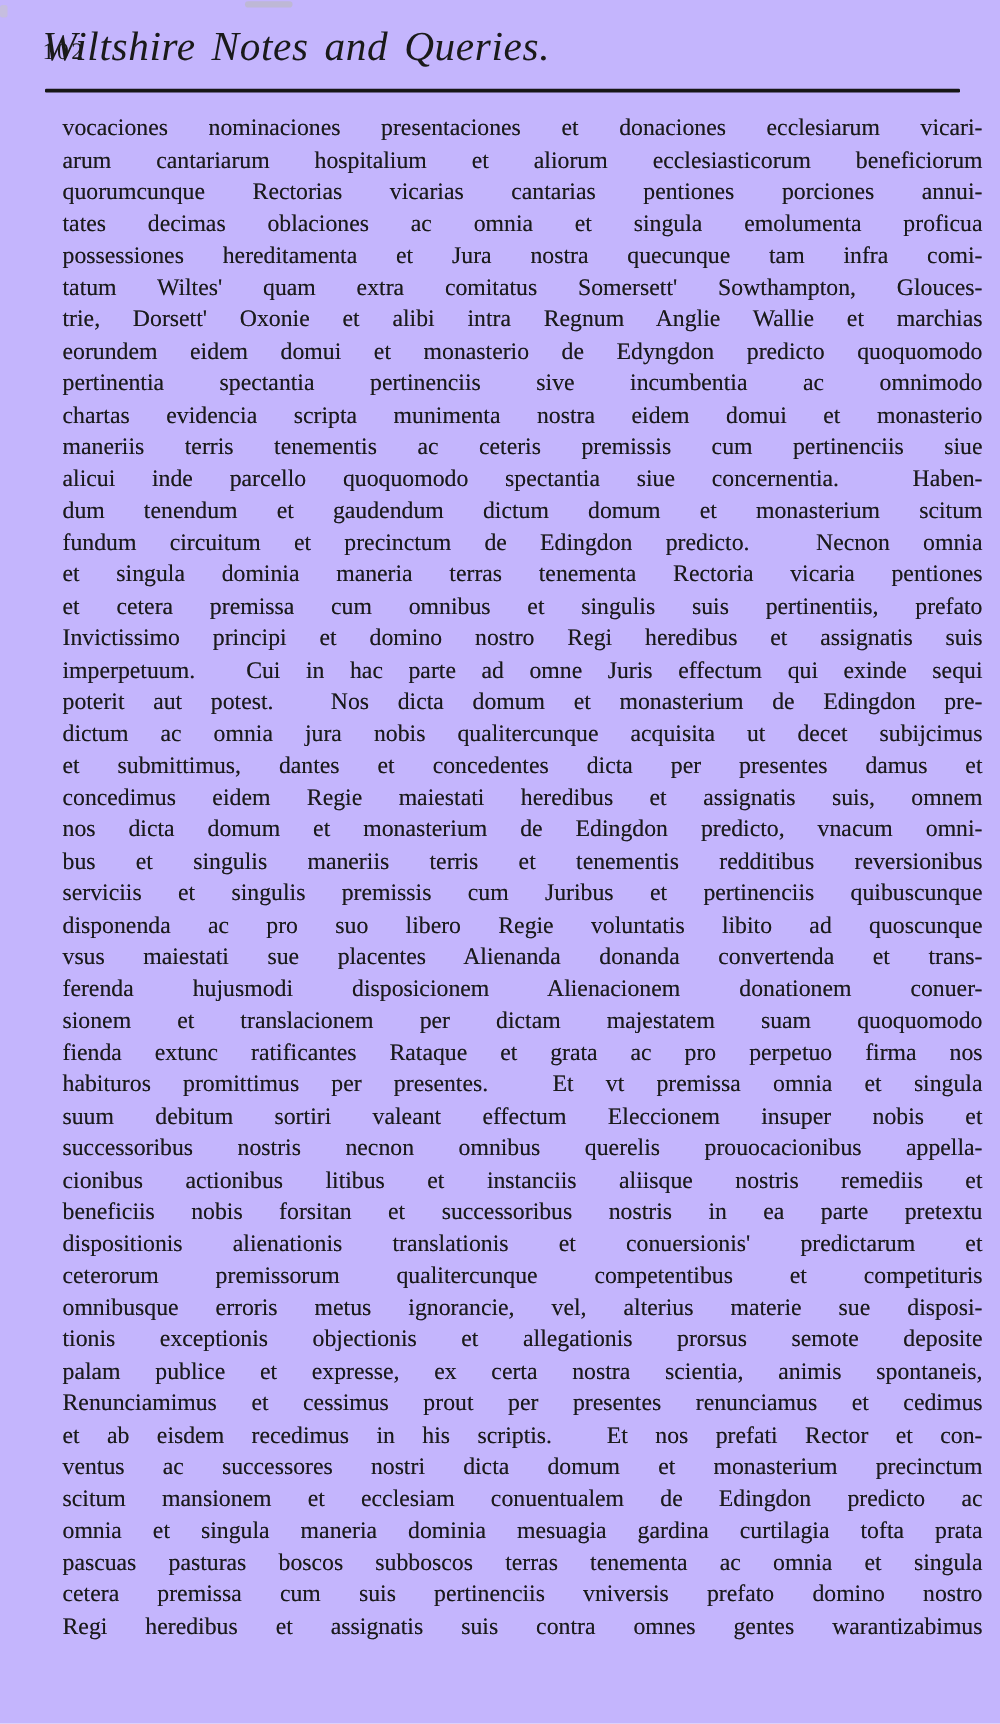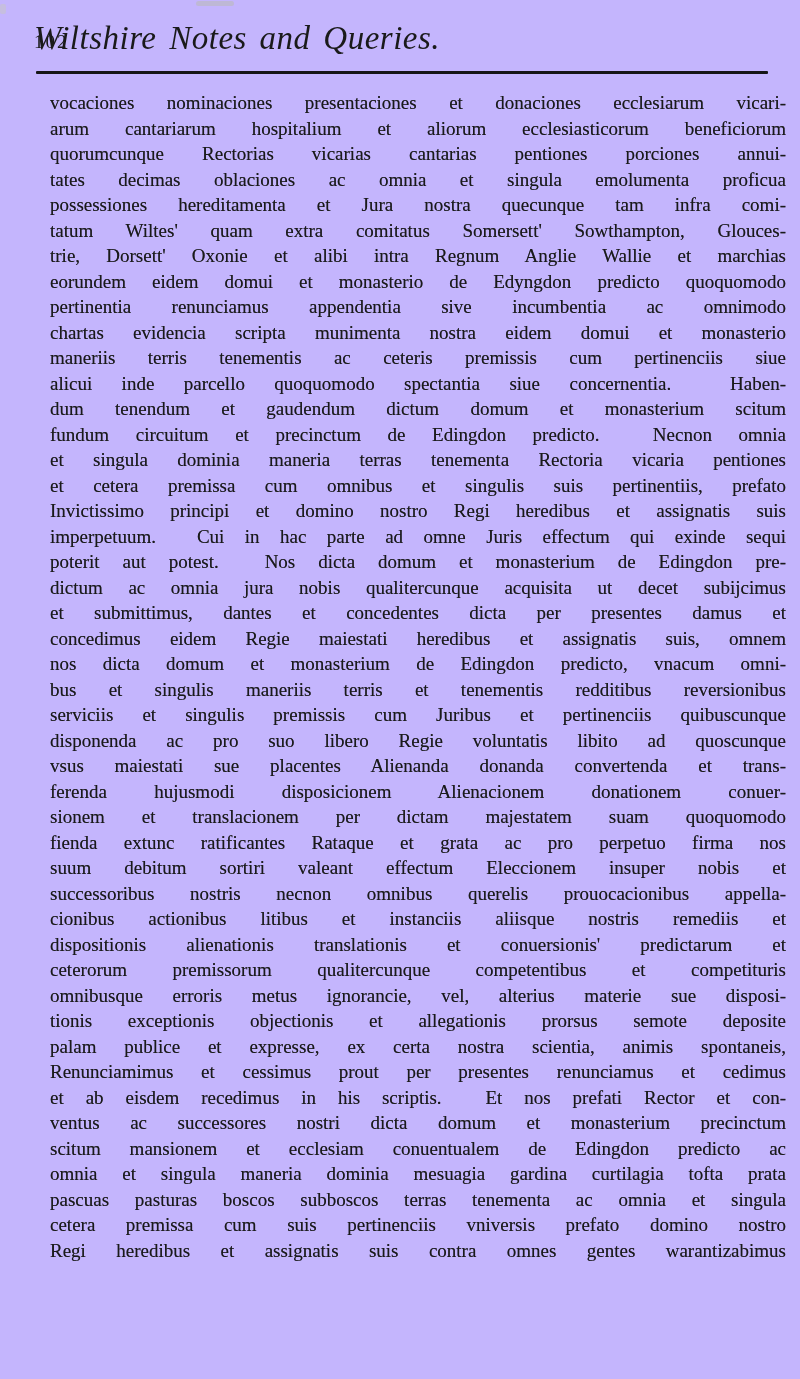--- a/index.html
+++ b/index.html
@@ -103,21 +103,21 @@
 
   <div class="body-text">
       <div class="text-line">vocaciones nominaciones presentaciones et donaciones ecclesiarum vicari-</div>
       <div class="text-line">arum cantariarum hospitalium et aliorum ecclesiasticorum beneficiorum</div>
       <div class="text-line">quorumcunque Rectorias vicarias cantarias pentiones porciones annui-</div>
       <div class="text-line">tates decimas oblaciones ac omnia et singula emolumenta proficua</div>
       <div class="text-line">possessiones hereditamenta et Jura nostra quecunque tam infra comi-</div>
       <div class="text-line">tatum Wiltes' quam extra comitatus Somersett' Sowthampton, Glouces-</div>
       <div class="text-line">trie, Dorsett' Oxonie et alibi intra Regnum Anglie Wallie et marchias</div>
       <div class="text-line">eorundem eidem domui et monasterio de Edyngdon predicto quoquomodo</div>
-      <div class="text-line">pertinentia renunciamus appendentia sive incumbentia ac omnimodo</div>
+      <div class="text-line">pertinentia spectantia pertinenciis sive incumbentia ac omnimodo</div>
       <div class="text-line">chartas evidencia scripta munimenta nostra eidem domui et monasterio</div>
       <div class="text-line">maneriis terris tenementis ac ceteris premissis cum pertinenciis siue</div>
       <div class="text-line">alicui inde parcello quoquomodo spectantia siue concernentia.  Haben-</div>
       <div class="text-line">dum tenendum et gaudendum dictum domum et monasterium scitum</div>
       <div class="text-line">fundum circuitum et precinctum de Edingdon predicto.  Necnon omnia</div>
       <div class="text-line">et singula dominia maneria terras tenementa Rectoria vicaria pentiones</div>
       <div class="text-line">et cetera premissa cum omnibus et singulis suis pertinentiis, prefato</div>
       <div class="text-line">Invictissimo principi et domino nostro Regi heredibus et assignatis suis</div>
       <div class="text-line">imperpetuum.  Cui in hac parte ad omne Juris effectum qui exinde sequi</div>
       <div class="text-line">poterit aut potest.  Nos dicta domum et monasterium de Edingdon pre-</div>
@@ -125,23 +125,25 @@
       <div class="text-line">et submittimus, dantes et concedentes dicta per presentes damus et</div>
       <div class="text-line">concedimus eidem Regie maiestati heredibus et assignatis suis, omnem</div>
       <div class="text-line">nos dicta domum et monasterium de Edingdon predicto, vnacum omni-</div>
       <div class="text-line">bus et singulis maneriis terris et tenementis redditibus reversionibus</div>
       <div class="text-line">serviciis et singulis premissis cum Juribus et pertinenciis quibuscunque</div>
       <div class="text-line">disponenda ac pro suo libero Regie voluntatis libito ad quoscunque</div>
       <div class="text-line">vsus maiestati sue placentes Alienanda donanda convertenda et trans-</div>
       <div class="text-line">ferenda hujusmodi disposicionem Alienacionem donationem conuer-</div>
       <div class="text-line">sionem et translacionem per dictam majestatem suam quoquomodo</div>
       <div class="text-line">fienda extunc ratificantes Rataque et grata ac pro perpetuo firma nos</div>
+      <div class="text-line">habituros promittimus per presentes.  Et vt premissa omnia et singula</div>
       <div class="text-line">suum debitum sortiri valeant effectum Eleccionem insuper nobis et</div>
       <div class="text-line">successoribus nostris necnon omnibus querelis prouocacionibus appella-</div>
       <div class="text-line">cionibus actionibus litibus et instanciis aliisque nostris remediis et</div>
+      <div class="text-line">beneficiis nobis forsitan et successoribus nostris in ea parte pretextu</div>
       <div class="text-line">dispositionis alienationis translationis et conuersionis' predictarum et</div>
       <div class="text-line">ceterorum premissorum qualitercunque competentibus et competituris</div>
       <div class="text-line">omnibusque erroris metus ignorancie, vel, alterius materie sue disposi-</div>
       <div class="text-line">tionis exceptionis objectionis et allegationis prorsus semote deposite</div>
       <div class="text-line">palam publice et expresse, ex certa nostra scientia, animis spontaneis,</div>
       <div class="text-line">Renunciamimus et cessimus prout per presentes renunciamus et cedimus</div>
       <div class="text-line">et ab eisdem recedimus in his scriptis.  Et nos prefati Rector et con-</div>
       <div class="text-line">ventus ac successores nostri dicta domum et monasterium precinctum</div>
       <div class="text-line">scitum mansionem et ecclesiam conuentualem de Edingdon predicto ac</div>
       <div class="text-line">omnia et singula maneria dominia mesuagia gardina curtilagia tofta prata</div>

